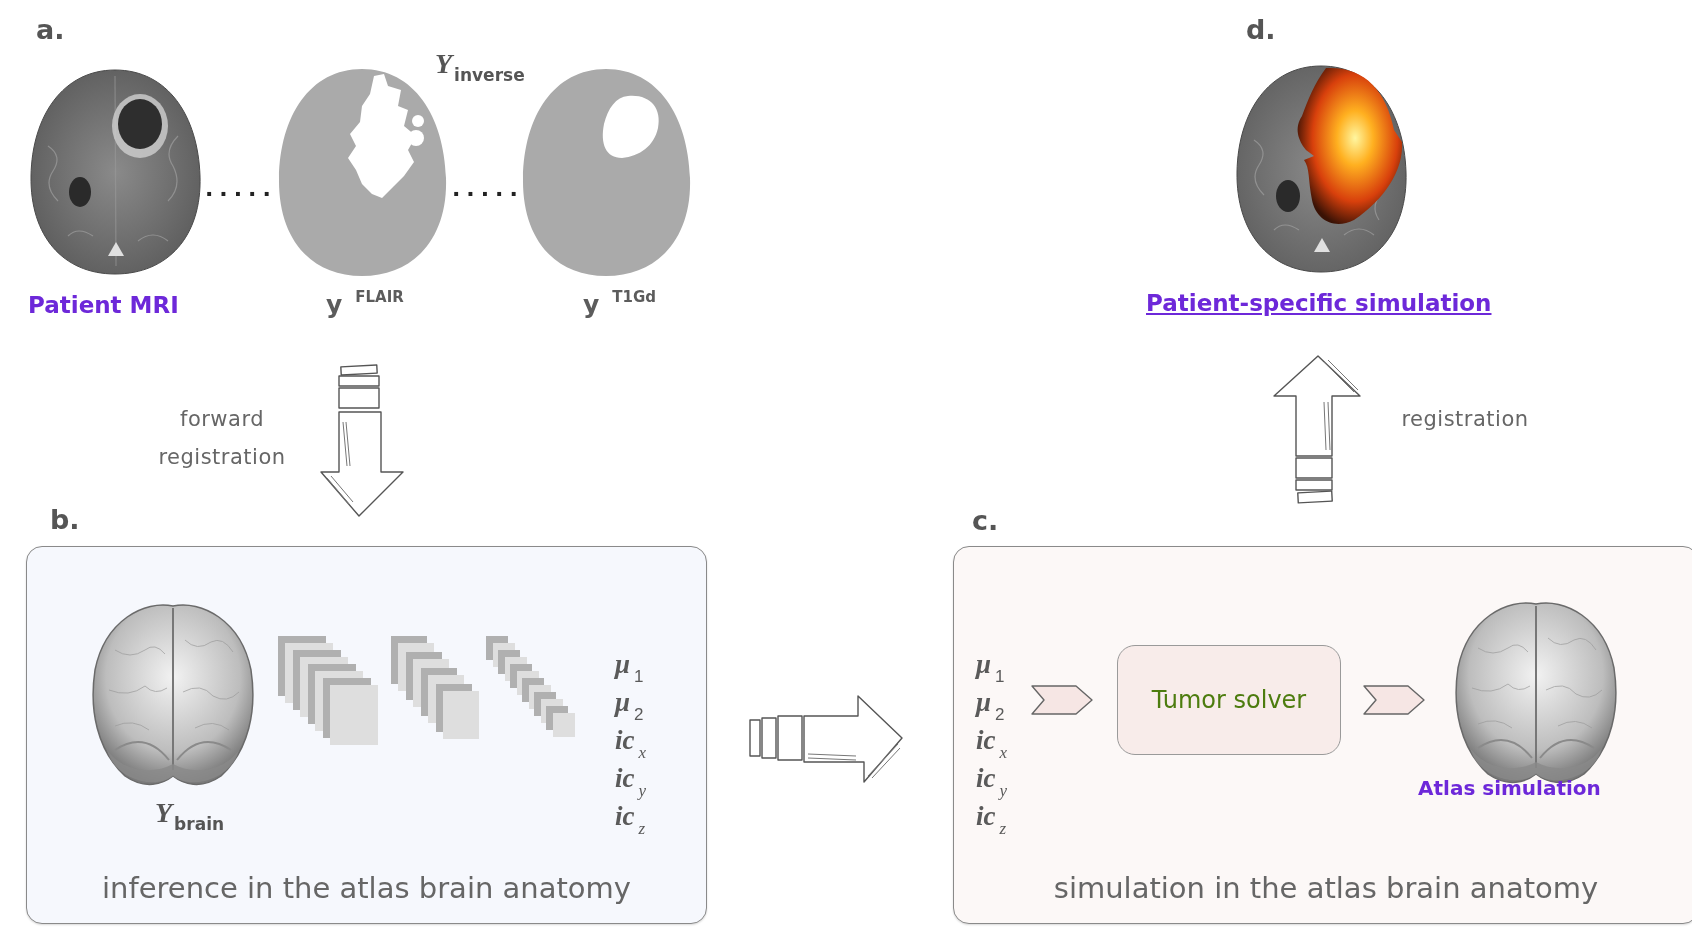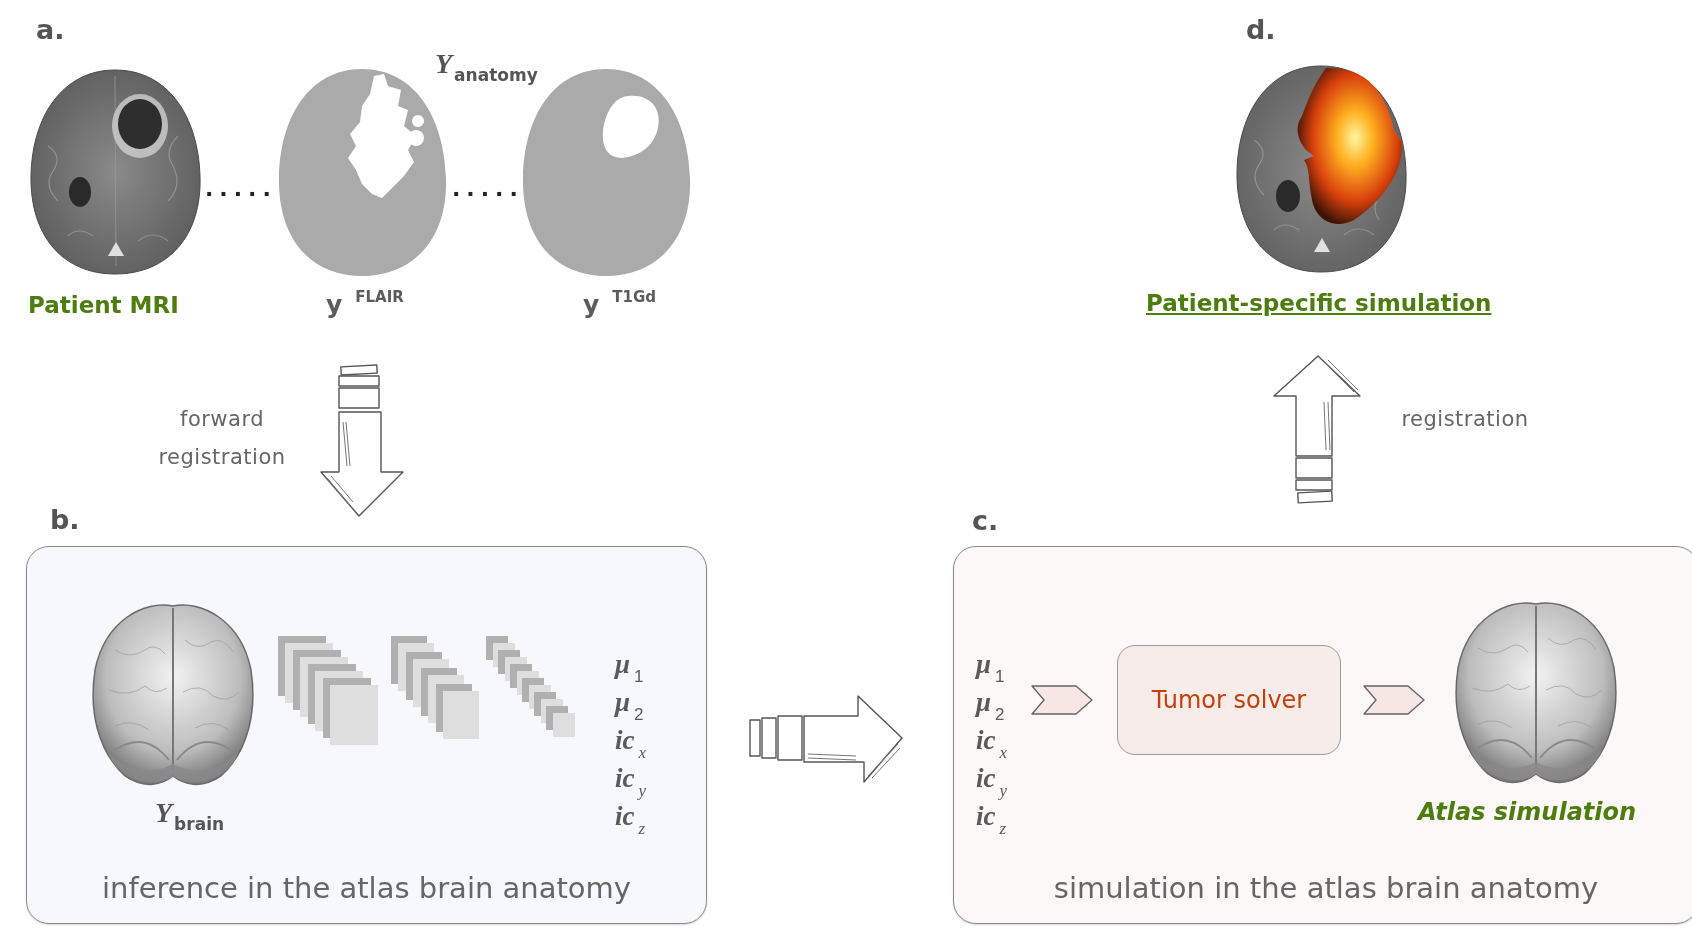--- a/index.html
+++ b/index.html
@@ -1,35 +1,35 @@
 <!DOCTYPE html>
 <html><head>
 <meta charset="utf-8">
 <style>
   html, body { margin: 0; padding: 0; background: #ffffff; }
   body { width: 1692px; height: 946px; position: relative; overflow: hidden;
          font-family: "DejaVu Sans", sans-serif; color: #5a5a5a; }
   .abs { position: absolute; }
   .panel-letter { font-family: "DejaVu Sans", sans-serif; font-weight: bold; font-size: 27px; color: #555; }
-  .caption-bold { font-family: "DejaVu Sans", sans-serif; font-weight: bold; font-size: 23px; color: #4d7c0f; white-space: nowrap; }
+  .caption-bold { font-family: "DejaVu Sans", sans-serif; font-weight: bold; font-size: 23px; color: #6d28d9; white-space: nowrap; }
   .caption-light { font-family: "DejaVu Sans", sans-serif; font-size: 21px; color: #666; white-space: nowrap; line-height: 38px; text-align: center; letter-spacing: 0.5px; }
-  .box { position: absolute; border: 1.5px solid #8a8a8a; border-radius: 23px; box-shadow: 0 1px 2px rgba(0,0,0,0.15); }
+  .box { position: absolute; border: 1.5px solid #8a8a8a; border-radius: 16px; box-shadow: 0 1px 2px rgba(0,0,0,0.15); }
   .box-b { left: 26px; top: 546px; width: 679px; height: 376px; background: #f6f8fd; }
   .box-c { left: 953px; top: 546px; width: 724px; height: 376px; background: #fcf8f7; padding-left: 20px; }
   .box-caption { position: absolute; bottom: 18px; left: 0; right: 0; text-align: center; font-size: 29px; color: #666; font-family: "DejaVu Sans", sans-serif; white-space: nowrap; }
   .params { position: absolute; font-family: "Liberation Serif", "DejaVu Serif", serif; font-style: italic; font-weight: bold; font-size: 27px; color: #5a5a5a; line-height: 38px; margin-top: 47px; }
   .params .row { height: 38px; position: relative; }
   .params sub { font-size: 17px; font-weight: normal; vertical-align: -9px; margin-left: 4px; font-style: normal; font-family: "Liberation Sans", sans-serif; }
   .params sub.it { font-style: italic; font-family: "Liberation Serif", serif; }
   .math { font-family: "Liberation Serif", "DejaVu Serif", serif; font-style: italic; font-weight: bold; font-size: 28px; color: #555; white-space: nowrap; }
   .math .sub { font-family: "DejaVu Sans", sans-serif; font-style: normal; font-weight: bold; font-size: 17px; vertical-align: -8px; margin-left: 2px; }
   .ylabel { font-family: "DejaVu Sans", sans-serif; font-weight: bold; font-size: 25px; color: #5c5c5c; white-space: nowrap; }
   .ylabel sup { font-size: 15px; vertical-align: 11px; margin-left: 13px; }
   .dots { font-size: 22px; letter-spacing: 6px; color: #222; font-weight: bold; }
-  .solver { position: absolute; left: 1117px; top: 645px; width: 222px; height: 108px; border: 1.5px solid #9a9a9a; border-radius: 18px; background: #f8ecea; display: flex; align-items: center; justify-content: center; font-family: "DejaVu Sans", sans-serif; font-size: 24px; color: #c2410c; }
+  .solver { position: absolute; left: 1117px; top: 645px; width: 222px; height: 108px; border: 1.5px solid #9a9a9a; border-radius: 18px; background: #f8ecea; display: flex; align-items: center; justify-content: center; font-family: "DejaVu Sans", sans-serif; font-size: 24px; color: #4d7c0f; }
   svg { position: absolute; overflow: visible; }
 </style>
 </head>
 <body>
 
 <div class="abs panel-letter" style="left:36px; top:14px;">a.</div>
 
 <svg style="left:28px; top:66px;" width="175" height="212" viewBox="0 0 175 212">
   <defs>
     <radialGradient id="mriG" cx="50%" cy="50%" r="60%">
@@ -54,21 +54,21 @@
 
 <div class="abs dots" style="left:205px; top:176px;">.....</div>
 
 <svg style="left:276px; top:66px;" width="172" height="214" viewBox="0 0 172 214">
   <path d="M86 3 C138 3 168 50 170 112 C172 172 138 210 86 210 C34 210 2 172 3 112 C4 50 34 3 86 3 Z" fill="#aaaaaa"></path>
   <path d="M98 10 L108 8 L112 20 L125 24 L122 40 L132 44 L128 60 L140 70 L132 84 L138 96 L128 110 L118 120 L106 132 L96 128 L86 118 L80 104 L72 92 L80 80 L74 68 L84 56 L86 40 L94 28 Z" fill="#ffffff"></path>
   <circle cx="142" cy="55" r="6" fill="#fff"></circle>
   <circle cx="140" cy="72" r="8" fill="#fff"></circle>
 </svg>
 <div class="abs math" style="left:435px; top:48px;">
-  <span>Y</span><span class="sub">anatomy</span>
+  <span>Y</span><span class="sub">inverse</span>
 </div>
 <div class="abs ylabel" style="left:326px; top:288px;">
   <span>y</span><sup>FLAIR</sup>
 </div>
 
 <div class="abs dots" style="left:452px; top:176px;">.....</div>
 
 <svg style="left:520px; top:66px;" width="172" height="214" viewBox="0 0 172 214">
   <path d="M86 3 C138 3 168 50 170 112 C172 172 138 210 86 210 C34 210 2 172 3 112 C4 50 34 3 86 3 Z" fill="#aaaaaa"></path>
   <path d="M108 30 C130 28 142 42 138 62 C134 80 120 90 102 92 C86 92 80 78 84 58 C88 42 96 31 108 30 Z" fill="#ffffff"></path>
@@ -206,21 +206,21 @@
   <path d="M22 150 C30 180 70 190 88 176 C106 190 146 180 154 150 C140 170 110 176 88 164 C66 176 36 170 22 150Z" fill="#8a8a8a" opacity="0.8"></path>
   <g stroke="#9a9a9a" fill="none" stroke-width="1" opacity="0.7">
     <path d="M30 50 q15 10 30 0 q10 -8 20 4"></path>
       <path d="M100 40 q12 12 26 2 q12 -6 22 10"></path>
     <path d="M24 90 q20 8 36 -4 q10 10 22 2"></path>
       <path d="M98 92 q18 -10 30 4 q14 8 26 -4"></path>
     <path d="M30 126 q18 -8 34 4"></path>
       <path d="M110 128 q18 -10 34 2"></path>
   </g>
 </svg>
-<div class="abs caption-bold" style="left:1418px; top:798px; font-size:24px;font-style:italic;">Atlas simulation</div>
+<div class="abs caption-bold" style="left:1418px; top:776px; font-size:20px;">Atlas simulation</div>
 
 <svg style="left:1268px; top:352px;" width="96" height="160" viewBox="0 0 96 160">
   <g fill="none" stroke="#555" stroke-width="1.4" stroke-linejoin="round">
     <path d="M28 104 L28 44 L6 44 L50 4 L92 44 L64 44 L64 104 Z"></path>
     <rect x="28" y="106" width="36" height="20"></rect>
     <rect x="28" y="128" width="36" height="10"></rect>
     <rect x="30" y="140" width="34" height="10" transform="rotate(-3 47 145)"></rect>
   </g>
   <g stroke="#777" stroke-width="1">
     <path d="M56 50 L58 98 M60 50 L62 98"></path>

